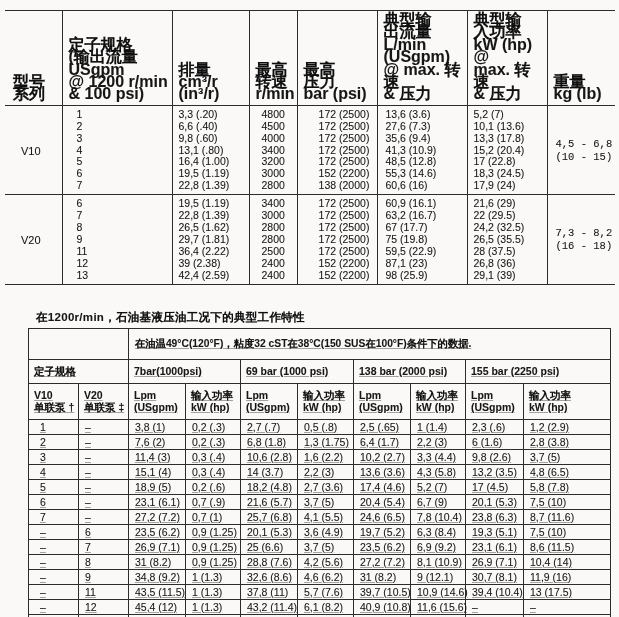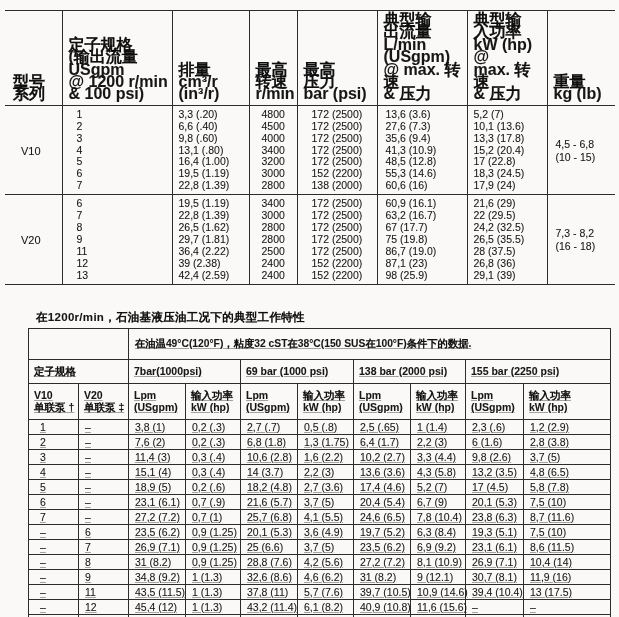--- a/index.html
+++ b/index.html
@@ -20,24 +20,24 @@
   }
   .t1 th:first-child{padding-left:8px;}
   .t1 th:not(:first-child),.t1 td:not(:first-child){border-left:1px solid #2c2c2c;}
   .t1 thead tr{border-bottom:1px solid #2c2c2c;}
   .t1 tbody tr{border-bottom:1px solid #2c2c2c;}
   .t1 tbody tr:last-child{border-bottom:none;}
   .t1 td{font-size:10.5px;vertical-align:top;padding:3px 0 2px 0;}
   .t1 td .line{line-height:11.9px;white-space:nowrap;padding-left:6px;}
   .t1 td.c1 .line{padding-left:14px;}
   .t1 td.c3 .line{padding-left:12px;}
-  .t1 td.c4 .line{padding-left:14px;}
+  .t1 td.c4 .line{padding-left:14px;text-align:center;}
   .t1 td.c5 .line{padding-left:8px;}
   .t1 td.model{vertical-align:middle;padding-left:16px;font-size:11px;white-space:nowrap;}
-  .t1 td.wt{vertical-align:middle;white-space:pre-line;padding-left:8px;line-height:13px;}
+  .t1 td.wt{vertical-align:middle;white-space:pre-line;padding-left:8px;line-height:13px;font-family:Liberation Mono, monospace;}
 
   
   .t2-title{font-size:11.5px;font-weight:bold;margin:25px 0 3px 36px;letter-spacing:.3px;}
   .t2{margin-left:28px;width:582px;border:1px solid #2c2c2c;border-bottom:2px solid #2c2c2c;text-decoration:underline;}
   .t2 th,.t2 td{border:1px solid #2c2c2c;font-size:10.5px;text-align:left;white-space:pre-line;}
   .t2 th{font-weight:bold;vertical-align:middle;padding:2px 3px 2px 5px;line-height:12.5px;}
   .t2 .cond-row td{height:26px;vertical-align:middle;font-weight:bold;padding:2px 2px 2px 6px;white-space:nowrap;font-size:10.3px;}
   .t2 .press-row th{height:19px;white-space:nowrap;}
   .t2 .sub-row th{height:31px;}
   .t2 tbody td{height:14px;line-height:14px;padding:0 2px 0 6px;white-space:nowrap;}
@@ -185,21 +185,21 @@
             <div class="line">172 (2500)</div>
             <div class="line">172 (2500)</div>
             <div class="line">152 (2200)</div>
             <div class="line">152 (2200)</div>
           </td>
           <td class="c5">
             <div class="line">60,9 (16.1)</div>
             <div class="line">63,2 (16.7)</div>
             <div class="line">67 (17.7)</div>
             <div class="line">75 (19.8)</div>
-            <div class="line">86,7 (19.0)</div>
+            <div class="line">59,5 (22.9)</div>
             <div class="line">87,1 (23)</div>
             <div class="line">98 (25.9)</div>
           </td>
           <td class="c6">
             <div class="line">21,6 (29)</div>
             <div class="line">22 (29.5)</div>
             <div class="line">24,2 (32.5)</div>
             <div class="line">26,5 (35.5)</div>
             <div class="line">28 (37.5)</div>
             <div class="line">26,8 (36)</div>

